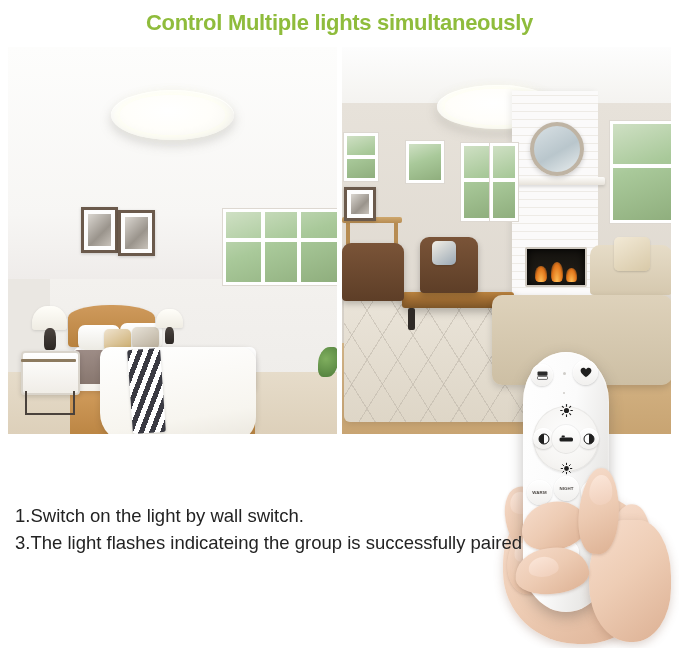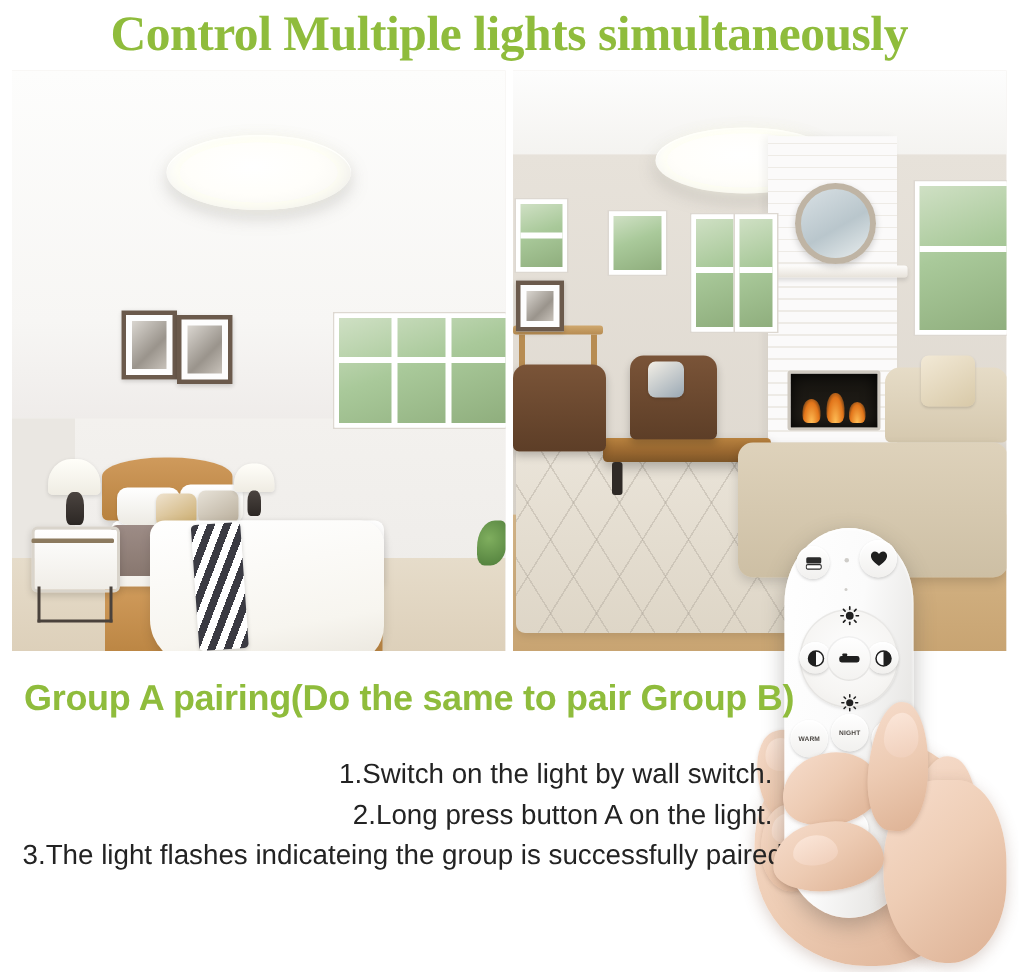--- a/index.html
+++ b/index.html
@@ -7,22 +7,22 @@
     width:679px;height:648px;background:#fff;overflow:hidden;
     font-family:"Liberation Sans",sans-serif;
     -webkit-font-smoothing:antialiased;
   }
   .page{position:relative;width:679px;height:648px;background:#fff;}
 
   
   .headline{
     position:absolute;left:0;top:0;width:679px;height:46px;
     display:flex;align-items:center;justify-content:center;
-    font-size:33px;font-weight:bold;letter-spacing:-0.3px;
-    color:#8fbc3c;white-space:nowrap;font-family:Liberation Serif, serif;
+    font-size:22px;font-weight:bold;letter-spacing:-0.3px;
+    color:#8fbc3c;white-space:nowrap;
   }
 
   
   .photos{position:absolute;left:8px;top:47px;width:663px;height:387px;}
   .panel{position:absolute;top:0;height:387px;overflow:hidden;background:#efece8;}
   .panel-left{left:0;width:329px;}
   .panel-right{left:334px;width:329px;}
 
   
   .ceiling{position:absolute;left:0;top:0;width:100%;background:#fbfafa;}
@@ -130,21 +130,21 @@
     box-shadow:0 1px 3px rgba(120,80,60,.25);}
   .palm{position:absolute;border-radius:44% 40% 46% 50%/46% 46% 44% 48%;
     background:linear-gradient(140deg,#f7ddcc 0%,#eecdb5 45%,#dcb093 100%);
     box-shadow:0 3px 10px rgba(120,80,60,.25);}
   .nail{position:absolute;border-radius:50%/60% 60% 40% 40%;
     background:linear-gradient(160deg,#fdeade,#f0cfbb);opacity:.85;}
 
   
   .subhead{position:absolute;left:16px;top:452px;font-size:24px;font-weight:bold;
     color:#8fbc3c;white-space:nowrap;letter-spacing:-0.2px;}
-  .steps{position:absolute;left:15px;top:502px;width:500px;text-align:right;}
+  .steps{position:absolute;left:15px;top:502px;width:500px;}
   .step{font-size:18.5px;color:#232323;line-height:27px;white-space:nowrap;}
 </style>
 </head>
 <body>
 
 <div class="page">
 
   <div class="headline">Control Multiple lights simultaneously</div>
 
   <div class="photos">
@@ -371,21 +371,19 @@
     <div class="finger" style="left:82px;top:116px;width:40px;height:86px;transform:rotate(4deg);z-index:5;">
       <div class="nail" style="left:9px;top:7px;width:23px;height:30px;"></div>
     </div>
     <div class="palm" style="left:92px;top:168px;width:82px;height:122px;z-index:4;"></div>
     <div class="finger" style="left:18px;top:196px;width:74px;height:46px;transform:rotate(-6deg);border-radius:46% 46% 50% 50%/60% 60% 40% 40%;z-index:6;">
       <div class="nail" style="left:14px;top:8px;width:30px;height:20px;"></div>
     </div>
     <div class="finger" style="left:24px;top:150px;width:66px;height:48px;transform:rotate(-12deg);border-radius:48% 48% 50% 50%/58% 58% 42% 42%;z-index:3;"></div>
   </div>
 
-  <div class="subhead">Group A pairing(Do the same to pair Group B)</div>
 
   <div class="steps">
     <div class="step">1.Switch on the light by wall switch.</div>
-    <div class="step">2.Long press button A on the light.</div>
     <div class="step">3.The light flashes indicateing the group is successfully paired</div>
   </div>
 
 </div>
 
 </body></html>

